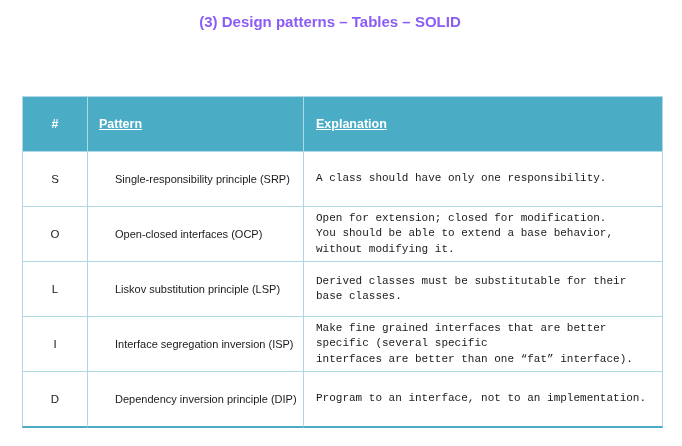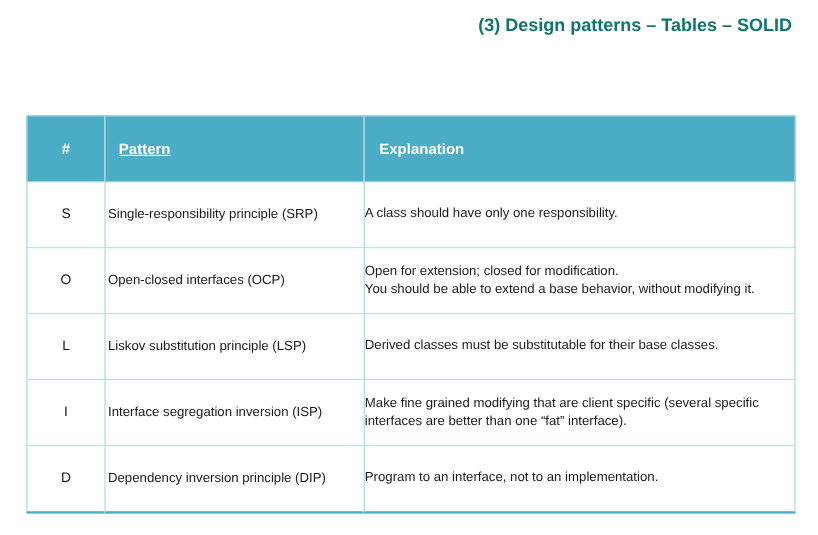--- a/index.html
+++ b/index.html
@@ -12,24 +12,24 @@
     height: 446px;
     position: relative;
     font-family: "Liberation Sans", sans-serif;
     overflow: hidden;
   }
   .page-title {
     position: absolute;
     top: 13px;
     left: 0;
     width: 660px;
-    text-align: right;
+    text-align: center;
     font-size: 15px;
     font-weight: bold;
-    color: #0f766e;
+    color: #8b5cf6;
   }
   .table-wrap {
     position: absolute;
     left: 22px;
     top: 96px;
   }
   table.solid-table {
     border-collapse: separate;
     border-spacing: 0;
     table-layout: fixed;
@@ -59,46 +59,49 @@
     text-align: left;
     padding-left: 11px;
     border-left: 1px solid rgba(255,255,255,0.55);
     text-decoration: underline;
   }
   thead th.h-expl {
     text-align: left;
     padding-left: 12px;
     border-left: 1px solid rgba(255,255,255,0.55);
     border-right: 1px solid #AFD7E4;
+    text-decoration: underline;
   }
 
   
   tbody td {
     background: #ffffff;
     height: 54px;
     font-size: 11px;
     color: #1a1a1a;
     vertical-align: middle;
     border-bottom: 1px solid #AFD7E4;
     padding: 0;
   }
   tbody td.c-id {
     text-align: center;
     border-left: 1px solid #AFD7E4;
     font-size: 11.5px;
   }
   tbody td.c-pattern {
-    padding-left: 2px;
+    padding-left: 27px;
     border-left: 1px solid #AFD7E4;
   }
   tbody td.c-expl {
+    padding-left: 12px;
     padding-right: 14px;
     border-left: 1px solid #AFD7E4;
     border-right: 1px solid #AFD7E4;
     line-height: 1.4;
+    font-family: Liberation Mono, monospace;
   }
   tbody tr:last-child td {
     border-bottom: 2px solid #4BACC6;
   }
 </style>
 </head>
 <body>
 
 <div class="page-title">(3) Design patterns – Tables – SOLID</div>
 
@@ -136,21 +139,21 @@
         <td class="c-id">L</td>
         <td class="c-pattern">Liskov substitution principle (LSP)</td>
         <td class="c-expl">
           <div>Derived classes must be substitutable for their base classes.</div>
         </td>
       </tr>
       <tr>
         <td class="c-id">I</td>
         <td class="c-pattern">Interface segregation inversion (ISP)</td>
         <td class="c-expl">
-          <div>Make fine grained modifying that are client specific (several specific</div>
+          <div>Make fine grained interfaces that are better specific (several specific</div>
           <div>interfaces are better than one “fat” interface).</div>
         </td>
       </tr>
       <tr>
         <td class="c-id">D</td>
         <td class="c-pattern">Dependency inversion principle (DIP)</td>
         <td class="c-expl">
           <div>Program to an interface, not to an implementation.</div>
         </td>
       </tr>

